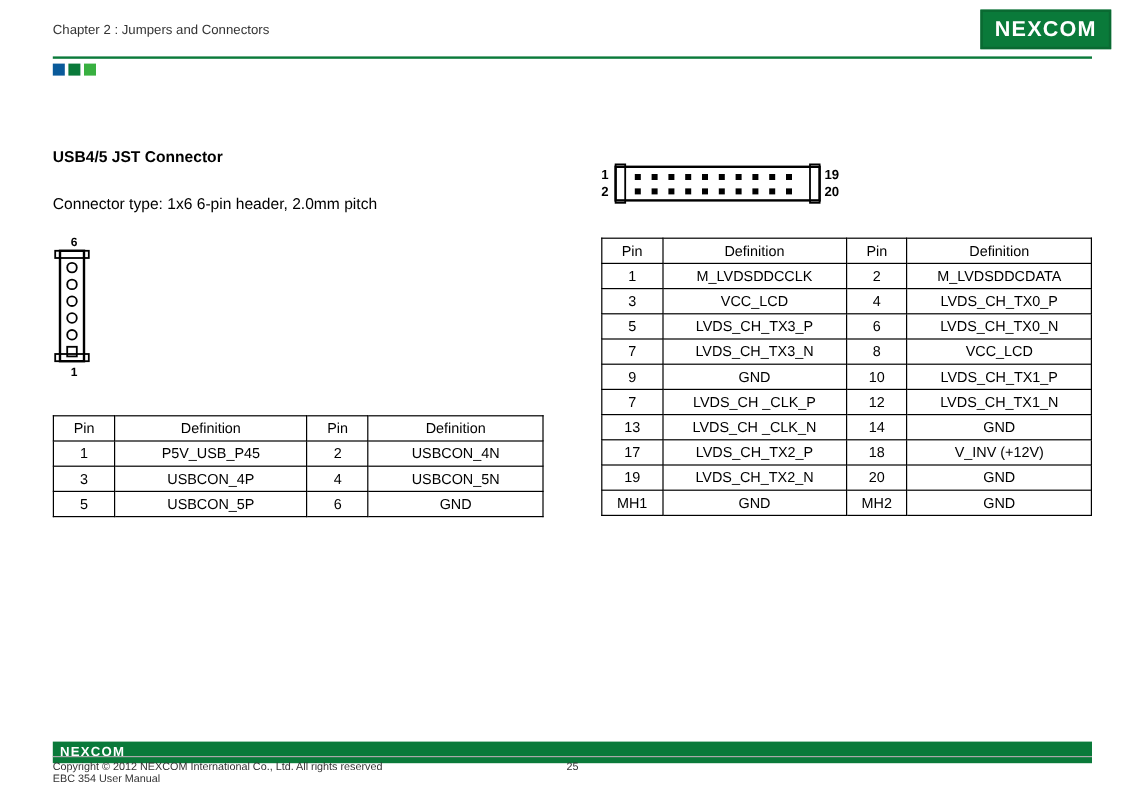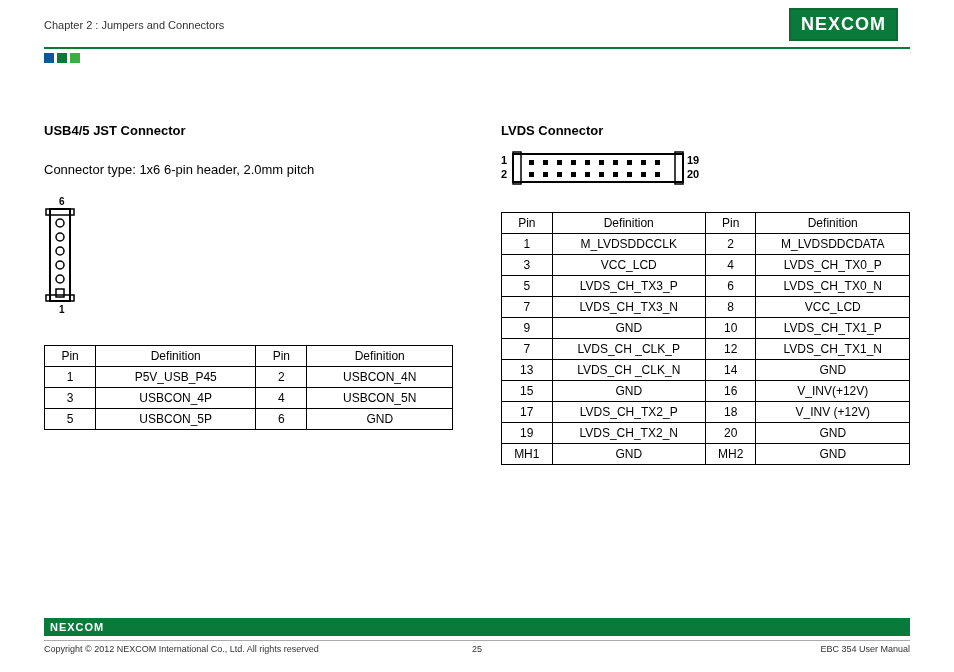--- a/index.html
+++ b/index.html
@@ -8,21 +8,21 @@
     width: 954px;
     height: 672px;
     position: relative;
     background: #fff;
     color: #000;
   }
   .page-header {
     display: flex;
     justify-content: space-between;
     align-items: center;
-    padding: 8px 56px 0 44px;
+    padding: 8px 28px 0 44px;
   }
   .chapter-title {
     font-size: 11px;
     color: #333;
   }
   .logo-top {
     background: #0a7a3a;
     color: #fff;
     font-weight: bold;
     font-size: 18px;
@@ -103,20 +103,21 @@
     position: absolute;
     bottom: 18px;
     left: 44px;
     right: 44px;
     display: flex;
     justify-content: space-between;
     font-size: 9px;
     color: #333;
     border-top: 1px solid #aaa;
     padding-top: 3px;
+    flex-direction: column;
   }
   .page-num {
     position: absolute;
     left: 50%;
     transform: translateX(-50%);
   }
 </style>
 </head>
 <body>
 
@@ -179,21 +180,20 @@
             <td>5</td>
             <td>USBCON_5P</td>
             <td>6</td>
             <td>GND</td>
           </tr>
         </tbody>
     </table>
   </div>
 
   <div class="col">
-    <div class="sec-title">LVDS Connector</div>
 
     <div class="diagram-cn7">
       <svg width="210" height="40" viewBox="0 0 210 40">
         <text x="0" y="14" font-size="11" font-weight="bold">1</text>
         <text x="0" y="28" font-size="11" font-weight="bold">2</text>
         <rect x="12" y="4" width="170" height="28" fill="none" stroke="#000" stroke-width="2"></rect>
         <rect x="12" y="2" width="8" height="32" fill="none" stroke="#000" stroke-width="1.5"></rect>
         <rect x="174" y="2" width="8" height="32" fill="none" stroke="#000" stroke-width="1.5"></rect>
         <g id="dots">
             <rect x="28" y="10" width="5" height="5" fill="#000"></rect>
@@ -268,26 +268,20 @@
             <td>12</td>
             <td>LVDS_CH_TX1_N</td>
           </tr>
           <tr>
             <td>13</td>
             <td>LVDS_CH _CLK_N</td>
             <td>14</td>
             <td>GND</td>
           </tr>
           <tr>
-            <td>15</td>
-            <td>GND</td>
-            <td>16</td>
-            <td>V_INV(+12V)</td>
-          </tr>
-          <tr>
             <td>17</td>
             <td>LVDS_CH_TX2_P</td>
             <td>18</td>
             <td>V_INV (+12V)</td>
           </tr>
           <tr>
             <td>19</td>
             <td>LVDS_CH_TX2_N</td>
             <td>20</td>
             <td>GND</td>

